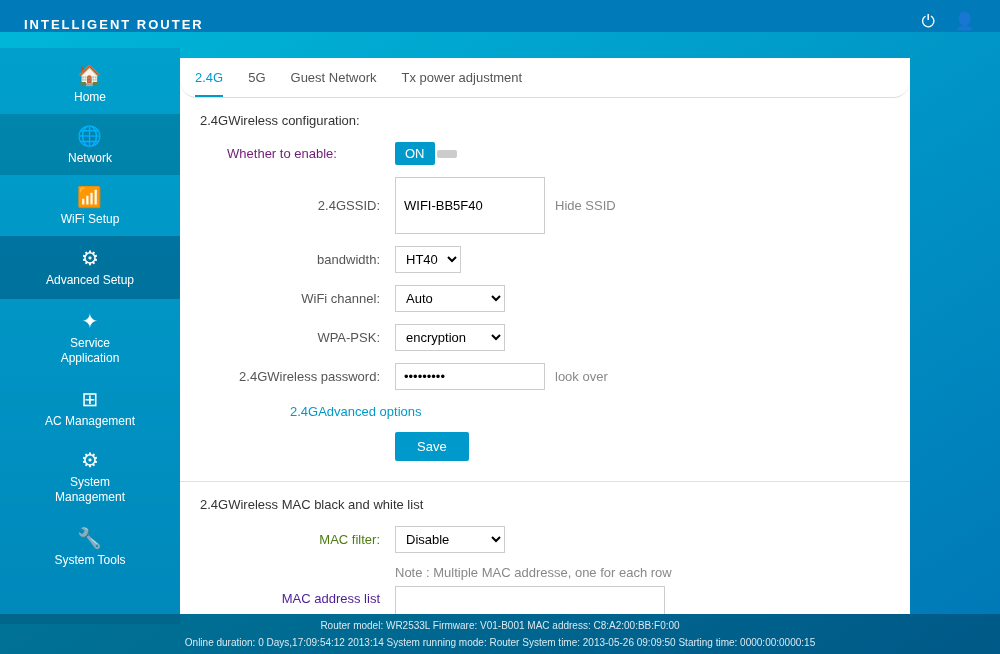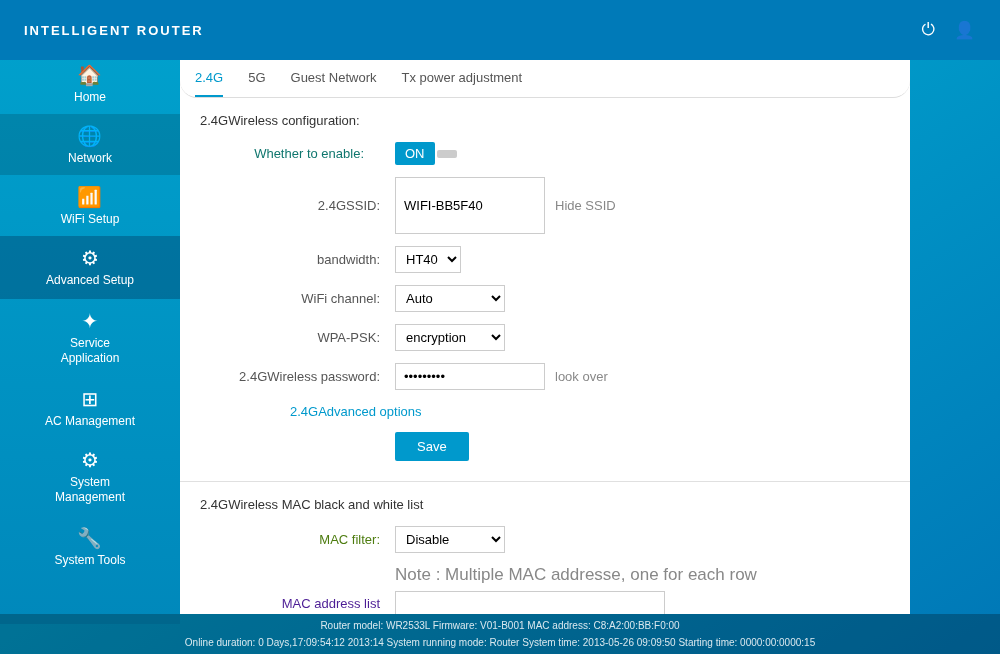--- a/index.html
+++ b/index.html
@@ -38,21 +38,21 @@
       padding: 5px;
       outline: none;
     }
     
   </style>
 </head>
 <body>
 
 <div style="background: linear-gradient(to bottom right, #00b8d9, #0077b6); width:1000px; height:654px; position:relative; overflow:hidden;">
 
-  <div class="top-bar" style="position:absolute;top:0;left:0;right:0;height:60px;background:#007ab8;display:flex;align-items:center;justify-content:space-between;padding:0 24px;z-index:10;">
+  <div class="top-bar" style="position:absolute;top:0;left:0;right:0;height:32px;background:#007ab8;display:flex;align-items:flex-end;justify-content:space-between;padding:0 24px;z-index:10;">
     <span style="color:white;font-size:13px;font-weight:bold;letter-spacing:2px;">INTELLIGENT ROUTER</span>
     <div style="display:flex;gap:20px;align-items:center;">
       <span style="color:white;font-size:17px;cursor:pointer;">⏻</span>
       <span style="color:white;font-size:17px;cursor:pointer;">👤</span>
     </div>
   </div>
 
   <div style="display:flex;position:absolute;top:48px;left:0;right:0;bottom:30px;">
 
     <div style="width:180px;background:linear-gradient(to bottom, #00a0cc, #0088bb);display:flex;flex-direction:column;align-items:center;padding-top:5px;flex-shrink:0;">
@@ -113,21 +113,21 @@
           </div>
           <div style="font-size:13px;color:#555;padding-bottom:10px;cursor:pointer;border-bottom:2px solid transparent;">
             <span>Tx power adjustment</span>
           </div>
         </div>
 
         <div style="padding:15px 20px 20px 20px;border-bottom:1px solid #e0e0e0;">
           <div style="font-size:13px;color:#333;margin-bottom:14px;">2.4GWireless configuration:</div>
 
           <div style="display:flex;align-items:center;margin-bottom:12px;">
-            <div style="width:195px;text-align:right;font-size:13px;color:#0f766e;padding-right:31px;">Whether to enable:</div>
+            <div style="width:195px;text-align:center;font-size:13px;color:#701a75;padding-right:31px;">Whether to enable:</div>
             <div style="display:flex;align-items:center;gap:2px;">
               <button style="background:#0099cc;color:white;border:none;padding:4px 10px;font-size:13px;cursor:pointer;border-radius:2px;">ON</button>
               <button style="background:#ccc;color:#666;border:none;padding:4px 10px;font-size:12px;cursor:pointer;border-radius:2px;">  </button>
             </div>
           </div>
 
           <div style="display:flex;align-items:center;margin-bottom:12px;">
             <div style="width:195px;text-align:right;font-size:13px;color:#555;padding-right:15px;">2.4GSSID:</div>
             <div style="display:flex;align-items:center;gap:10px;">
               <input type="text" value="WIFI-BB5F40" style="border: 1px solid rgb(204, 204, 204); padding: 20px 8px; font-size: 13px; width: 150px; outline: none;">
@@ -183,21 +183,21 @@
 
           <div style="display:flex;align-items:center;margin-bottom:12px;">
             <div style="width:195px;text-align:right;font-size:13px;color:#4d7c0f;padding-right:15px;">MAC filter:</div>
             <select style="border:1px solid #ccc;padding:4px 6px;font-size:13px;outline:none;background:white;cursor:pointer;width:110px;">
               <option>Disable</option>
               <option>Allow</option>
               <option>Deny</option>
             </select>
           </div>
 
-          <div style="font-size:17px;color:#888;margin-left:195px;margin-bottom:6px;">Note : Multiple MAC addresse, one for each row</div>
+          <div style="font-size:13px;color:#888;margin-left:195px;margin-bottom:6px;">Note : Multiple MAC addresse, one for each row</div>
 
           <div style="display:flex;align-items:flex-start;margin-bottom:14px;">
             <div style="width:195px;text-align:right;font-size:13px;color:#4c1d95;padding-right:15px;padding-top:5px;">MAC address list</div>
             <textarea style="width: 270px; height: 80px; border: 1px solid rgb(204, 204, 204); font-size: 12px; resize: vertical; padding: 5px; outline: none;"></textarea>
           </div>
 
         </div>
       </div>
     </div>
   </div>

